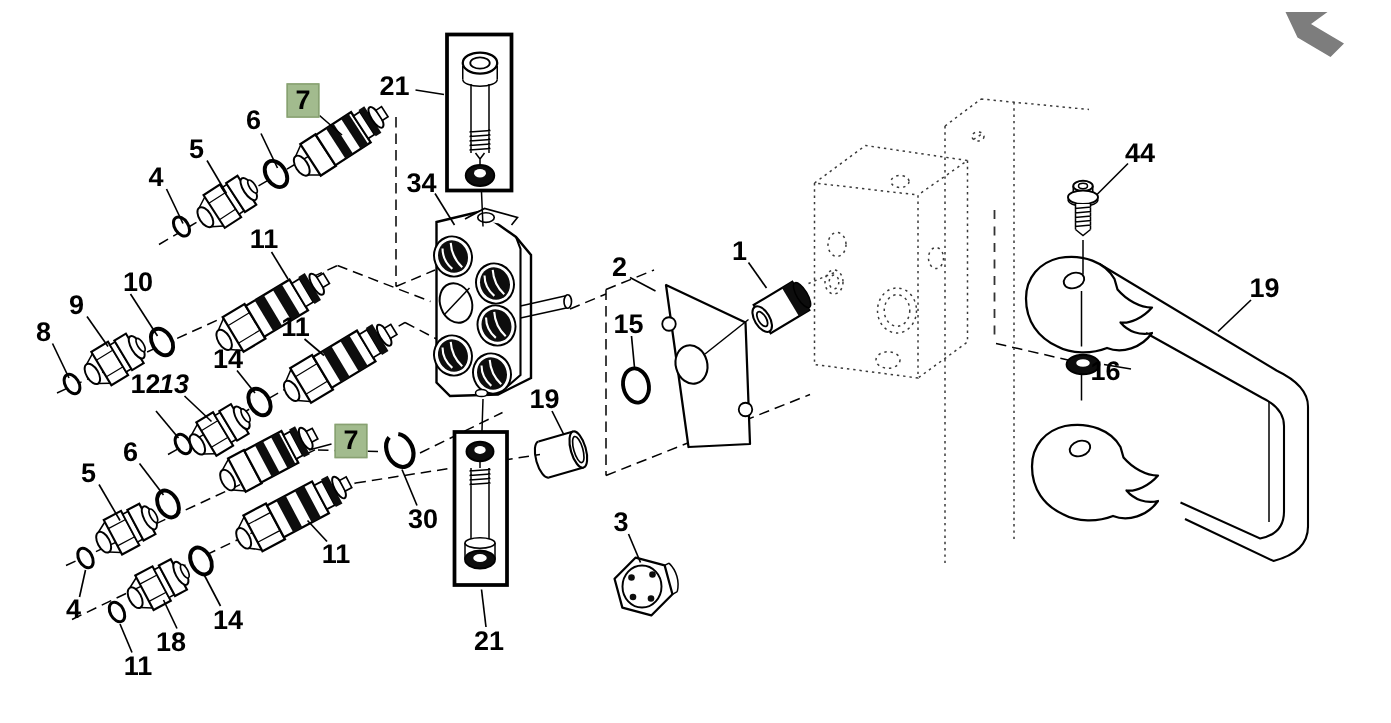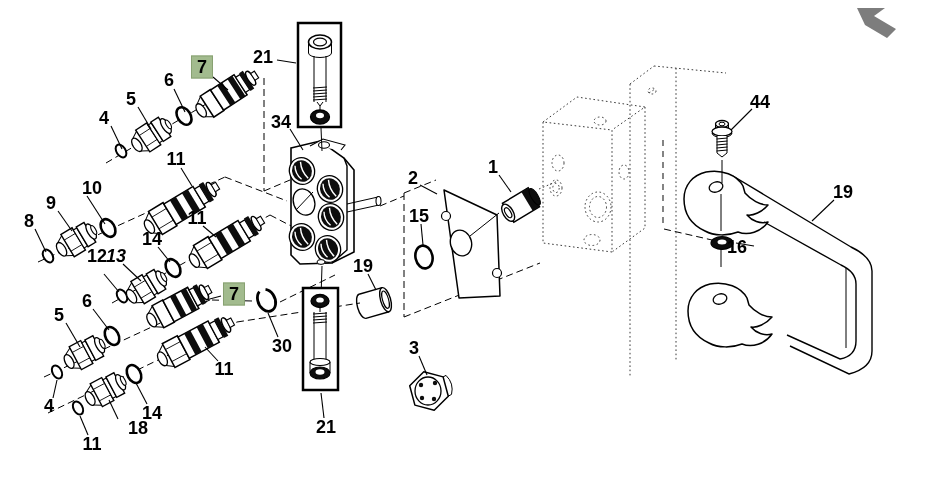--- a/index.html
+++ b/index.html
@@ -326,21 +326,21 @@
       <div class="callout" style="left: 197px; top: 218px;">11</div>
       <div class="callout" style="left: 152px; top: 239px;">14</div>
       <div class="callout" style="left: 116px; top: 256px; font-style: italic;">13</div>
       <div class="callout" style="left: 97px; top: 256px;">12</div>
       <div class="callout" style="left: 87px; top: 301px;">6</div>
       <div class="callout" style="left: 59px; top: 315px;">5</div>
       <div class="callout hl" style="left: 234px; top: 294px;">7</div>
       <div class="callout" style="left: 282px; top: 346px;">30</div>
       <div class="callout" style="left: 224px; top: 369px;">11</div>
       <div class="callout" style="left: 152px; top: 413px;">14</div>
-      <div class="callout" style="left: 138px; top: 428px; text-align: right;">18</div>
+      <div class="callout" style="left: 114px; top: 428px; text-align: right;">18</div>
       <div class="callout" style="left: 92px; top: 444px;">11</div>
       <div class="callout" style="left: 49px; top: 406px;">4</div>
       <div class="callout" style="left: 413px; top: 178px;">2</div>
       <div class="callout" style="left: 419px; top: 216px;">15</div>
       <div class="callout" style="left: 493px; top: 167px;">1</div>
       <div class="callout" style="left: 363px; top: 266px;">19</div>
       <div class="callout" style="left: 414px; top: 348px;">3</div>
       <div class="callout" style="left: 326px; top: 427px;">21</div>
       <div class="callout" style="left: 760px; top: 102px;">44</div>
       <div class="callout" style="left: 843px; top: 192px;">19</div>

